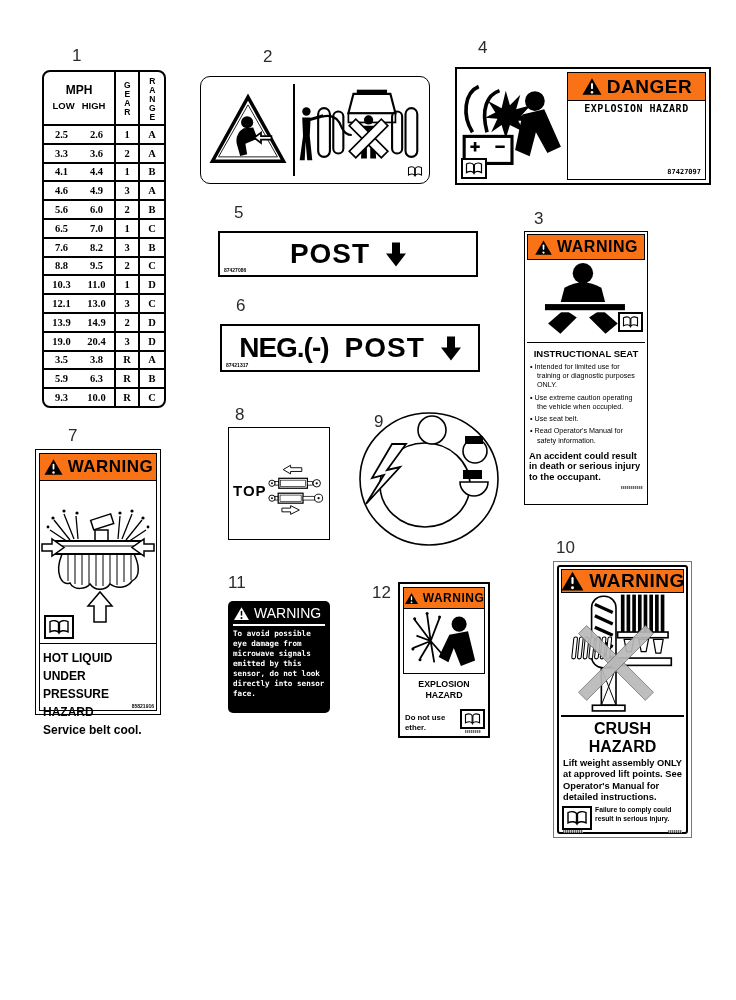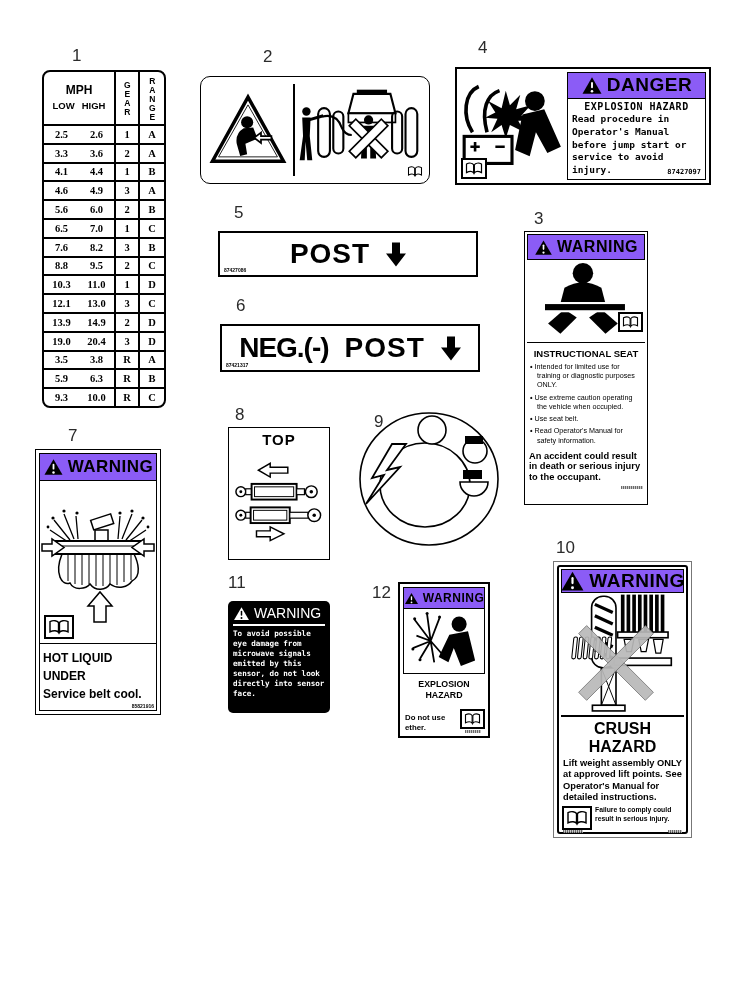--- a/index.html
+++ b/index.html
@@ -1,20 +1,20 @@
 <!DOCTYPE html>
 <html><head>
 <meta charset="utf-8">
 <style>
   html,body{margin:0;padding:0;background:#fff;}
   .page{position:relative;width:736px;height:1000px;background:#ffffff;overflow:hidden;
         font-family:"Liberation Sans",sans-serif;color:#000;}
   .num{position:absolute;font-size:17px;color:#2b2b2b;font-weight:400;}
   .decal{position:absolute;background:#fff;border:2px solid #000;box-sizing:border-box;}
-  .hdr{display:flex;align-items:center;justify-content:center;gap:4px;background:#8b5cf6;
+  .hdr{display:flex;align-items:center;justify-content:center;gap:4px;background:#f97316;
        border-bottom:2px solid #000;}
   .hdr .word{font-weight:800;letter-spacing:.5px;}
   svg{display:block;}
   .book{display:inline-flex;align-items:center;justify-content:center;background:#fff;}
   .book.boxed{border:2px solid #000;padding:1px;}
   .micro{height:3px;background:repeating-linear-gradient(90deg,#444 0 1px,#bbb 1px 2px);
          opacity:.8;}
   
   .t-wrap{border:2px solid #000;border-radius:8px;overflow:hidden;background:#fff;height:100%;
           display:flex;flex-direction:column;}
@@ -249,21 +249,20 @@
           <svg width="22" height="19" viewBox="0 0 32 28">
             <path d="M16 2 L30 26 L2 26 Z" fill="#000"></path>
             <rect x="14.6" y="9" width="2.8" height="9" rx="1.4" fill="#fff"></rect>
             <circle cx="16" cy="22.5" r="1.9" fill="#fff"></circle>
           </svg>
         </span>
         <span class="word" style="font-size:19px;">DANGER</span>
       </div>
       <div style="padding:2px 4px;flex:1;">
         <div class="ctr mono" style="font-size:10px;font-weight:700;letter-spacing:.5px;">EXPLOSION HAZARD</div>
-        <div class="mono" style="font-size:9.5px;font-weight:700;line-height:1.35;margin-top:1px;width:124px;">Read procedure in Operator's Manual before jump start or service to avoid injury.</div>
         <div class="mono" style="position:absolute;right:4px;bottom:3px;font-size:7px;font-weight:700;">87427097</div>
       </div>
     </div>
   </div>
 
   <div class="decal" style="left:218px;top:231px;width:260px;height:46px;display:flex;align-items:center;justify-content:center;gap:16px;position:absolute;">
     <span class="bold" style="font-size:28px;letter-spacing:1px;">POST</span>
     <span>
       <svg width="20" height="25" viewBox="0 0 20 24">
           <polygon points="6,0 14,0 14,11 20,11 10,24 0,11 6,11" fill="#000"></polygon>
@@ -368,27 +367,28 @@
         </svg>
         <span class="book boxed" style="position:absolute;left:4px;bottom:4px;">
           <svg width="24" height="18" viewBox="0 0 26 20">
             <path d="M3 4 C7 2 11 3 12.5 5 L12.5 16 C11 14 7 13.5 3 15.5 Z" fill="#fff" stroke="#000" stroke-width="1.6"></path>
             <path d="M23 4 C19 2 15 3 13.5 5 L13.5 16 C15 14 19 13.5 23 15.5 Z" fill="#fff" stroke="#000" stroke-width="1.6"></path>
           </svg>
         </span>
       </div>
       <div style="padding:5px 3px 2px;position:relative;height:66px;box-sizing:border-box;">
         <div class="bold" style="font-size:12px;line-height:1.5;">HOT LIQUID UNDER</div>
+        <div class="bold" style="font-size:12px;line-height:1.5;">PRESSURE HAZARD</div>
         <div class="bold" style="font-size:12px;line-height:1.5;">Service belt cool.</div>
         <div class="tiny" style="position:absolute;right:2px;bottom:1px;">85821916</div>
       </div>
     </div>
   </div>
 
-  <div class="decal" style="left:228px;top:427px;width:102px;height:133px;border-width:1.5px;padding:3px 4px 2px;display:flex;flex-direction:column;align-items:center;">
+  <div class="decal" style="left:228px;top:427px;width:102px;height:113px;border-width:1.5px;padding:16px 4px 2px;display:flex;align-items:center;">
     <div class="bold" style="font-size:15px;letter-spacing:1px;">TOP</div>
     <div style="flex:1;width:100%;">
       <svg width="100%" height="100%" viewBox="0 0 94 84" preserveAspectRatio="xMidYMid meet">
         <polygon points="26,9 38,2 38,6 56,6 56,12 38,12 38,16" fill="#fff" stroke="#000" stroke-width="1.5"></polygon>
         <circle cx="8" cy="31" r="5" fill="#fff" stroke="#000" stroke-width="1.5"></circle>
           <circle cx="8" cy="31" r="1.5" fill="#000"></circle>
         <rect x="13" y="28" width="6" height="6" fill="#fff" stroke="#000" stroke-width="1.2"></rect>
         <rect x="19" y="23" width="46" height="16" fill="#fff" stroke="#000" stroke-width="2"></rect>
         <rect x="22" y="26" width="40" height="10" fill="none" stroke="#000" stroke-width="1"></rect>
         <rect x="65" y="28" width="8" height="6" fill="#fff" stroke="#000" stroke-width="1.2"></rect>

